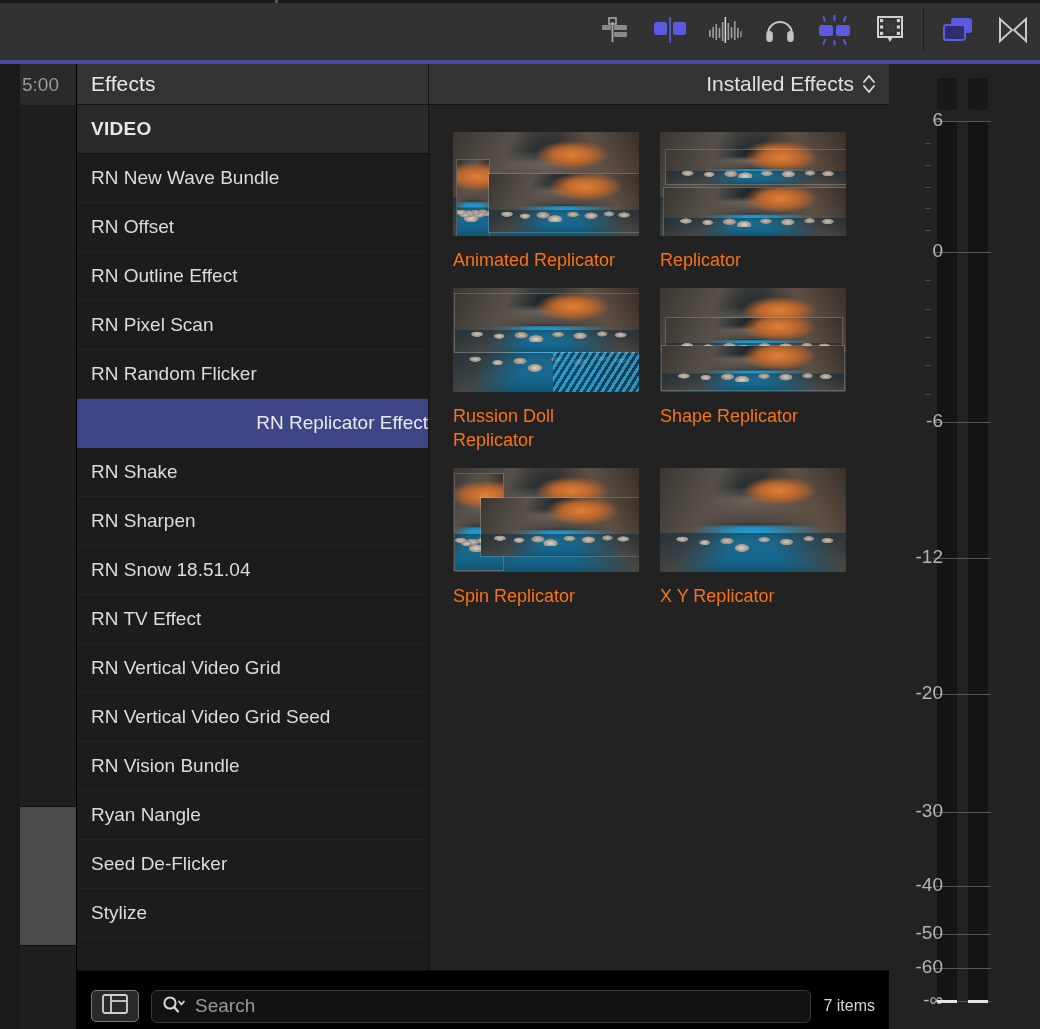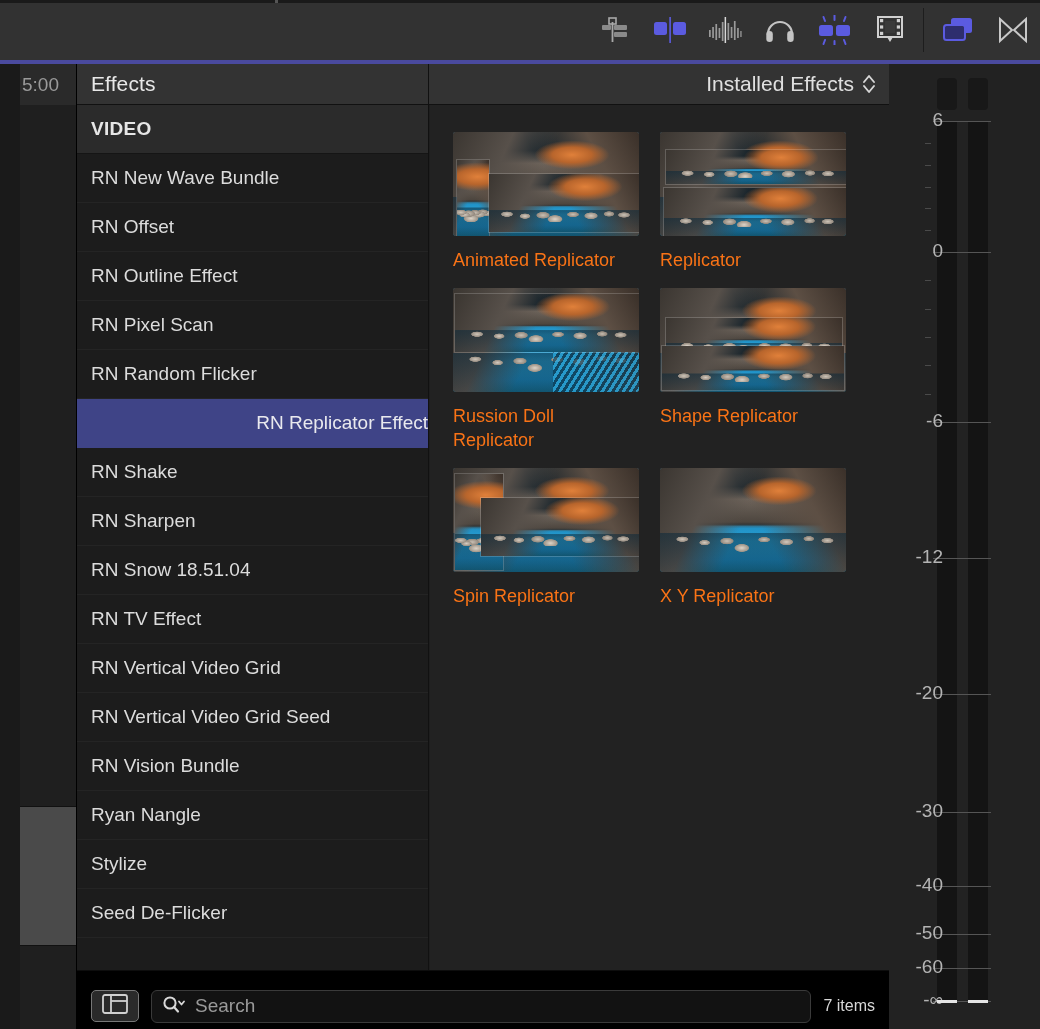--- a/index.html
+++ b/index.html
@@ -408,24 +408,24 @@
           <div class="list-row">
             <span>RN Vertical Video Grid Seed</span>
           </div>
           <div class="list-row">
             <span>RN Vision Bundle</span>
           </div>
           <div class="list-row">
             <span>Ryan Nangle</span>
           </div>
           <div class="list-row">
+            <span>Seed De-Flicker</span>
+          </div>
+          <div class="list-row">
             <span>Stylize</span>
-          </div>
-          <div class="list-row">
-            <span>Seed De-Flicker</span>
           </div>
         </div>
     </div>
 
     <div class="browser">
       <div class="grid" id="effects-grid">
           <div class="cell">
             <div class="thumb">
               <div class="photo"></div>
               <div class="rocks"></div>

